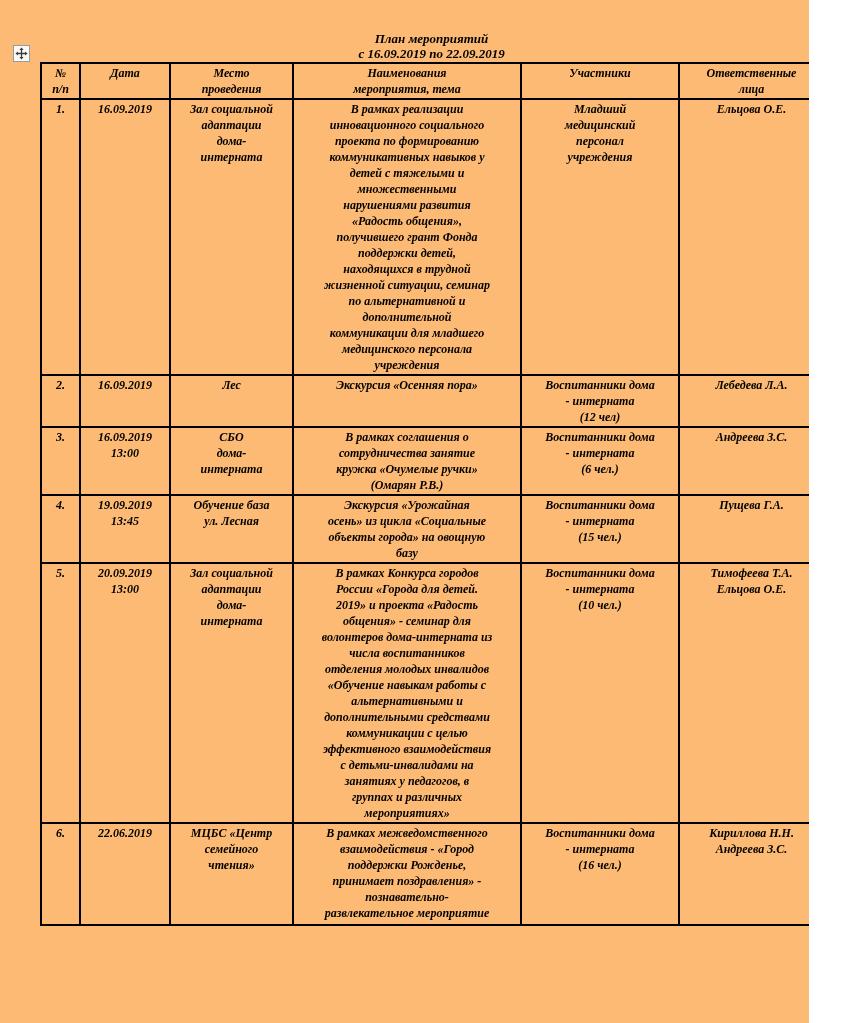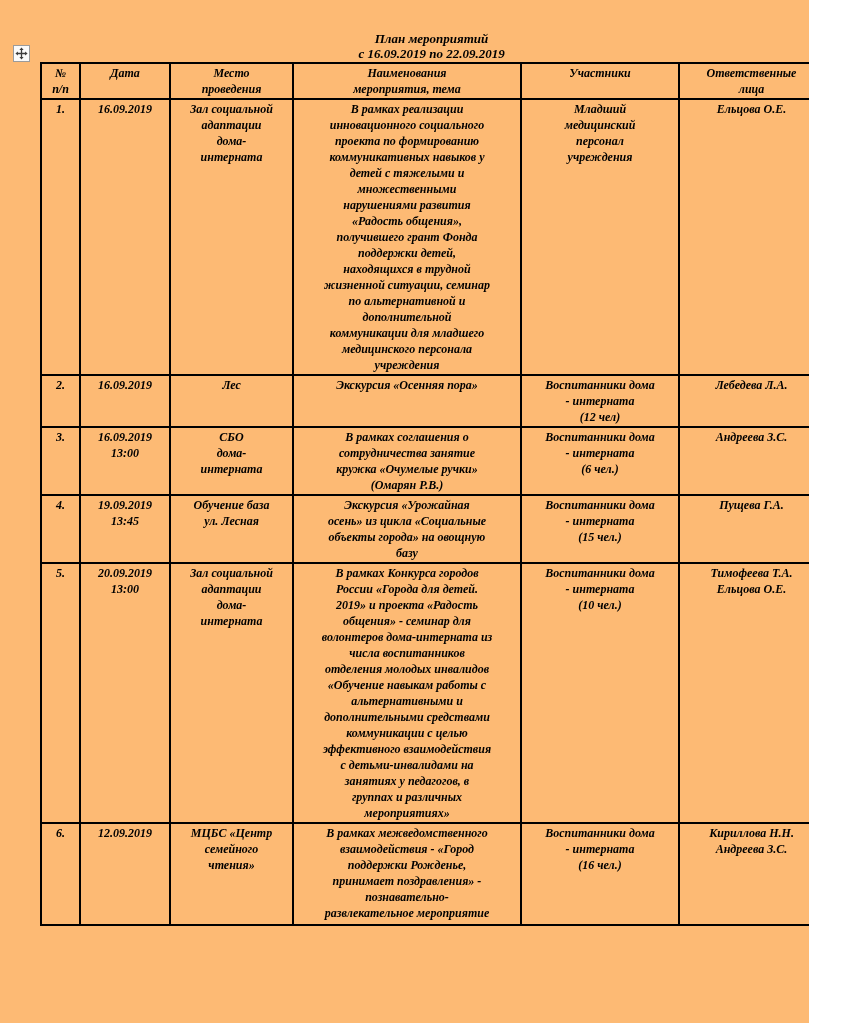--- a/index.html
+++ b/index.html
@@ -201,21 +201,21 @@
 группах  и различных
 мероприятиях»</td>
         <td>Воспитанники дома
 - интерната
 (10 чел.)</td>
         <td>Тимофеева Т.А.
 Ельцова О.Е.</td>
       </tr>
       <tr class="r6">
         <td class="num">6.</td>
-        <td>12.09.2019</td>
+        <td>22.06.2019</td>
         <td>МЦБС «Центр
 семейного
 чтения»</td>
         <td>В рамках межведомственного
 взаимодействия  - «Город
 поддержки Рожденье,
 принимает поздравления» -
 познавательно-
 развлекательное мероприятие</td>
         <td>Воспитанники дома

